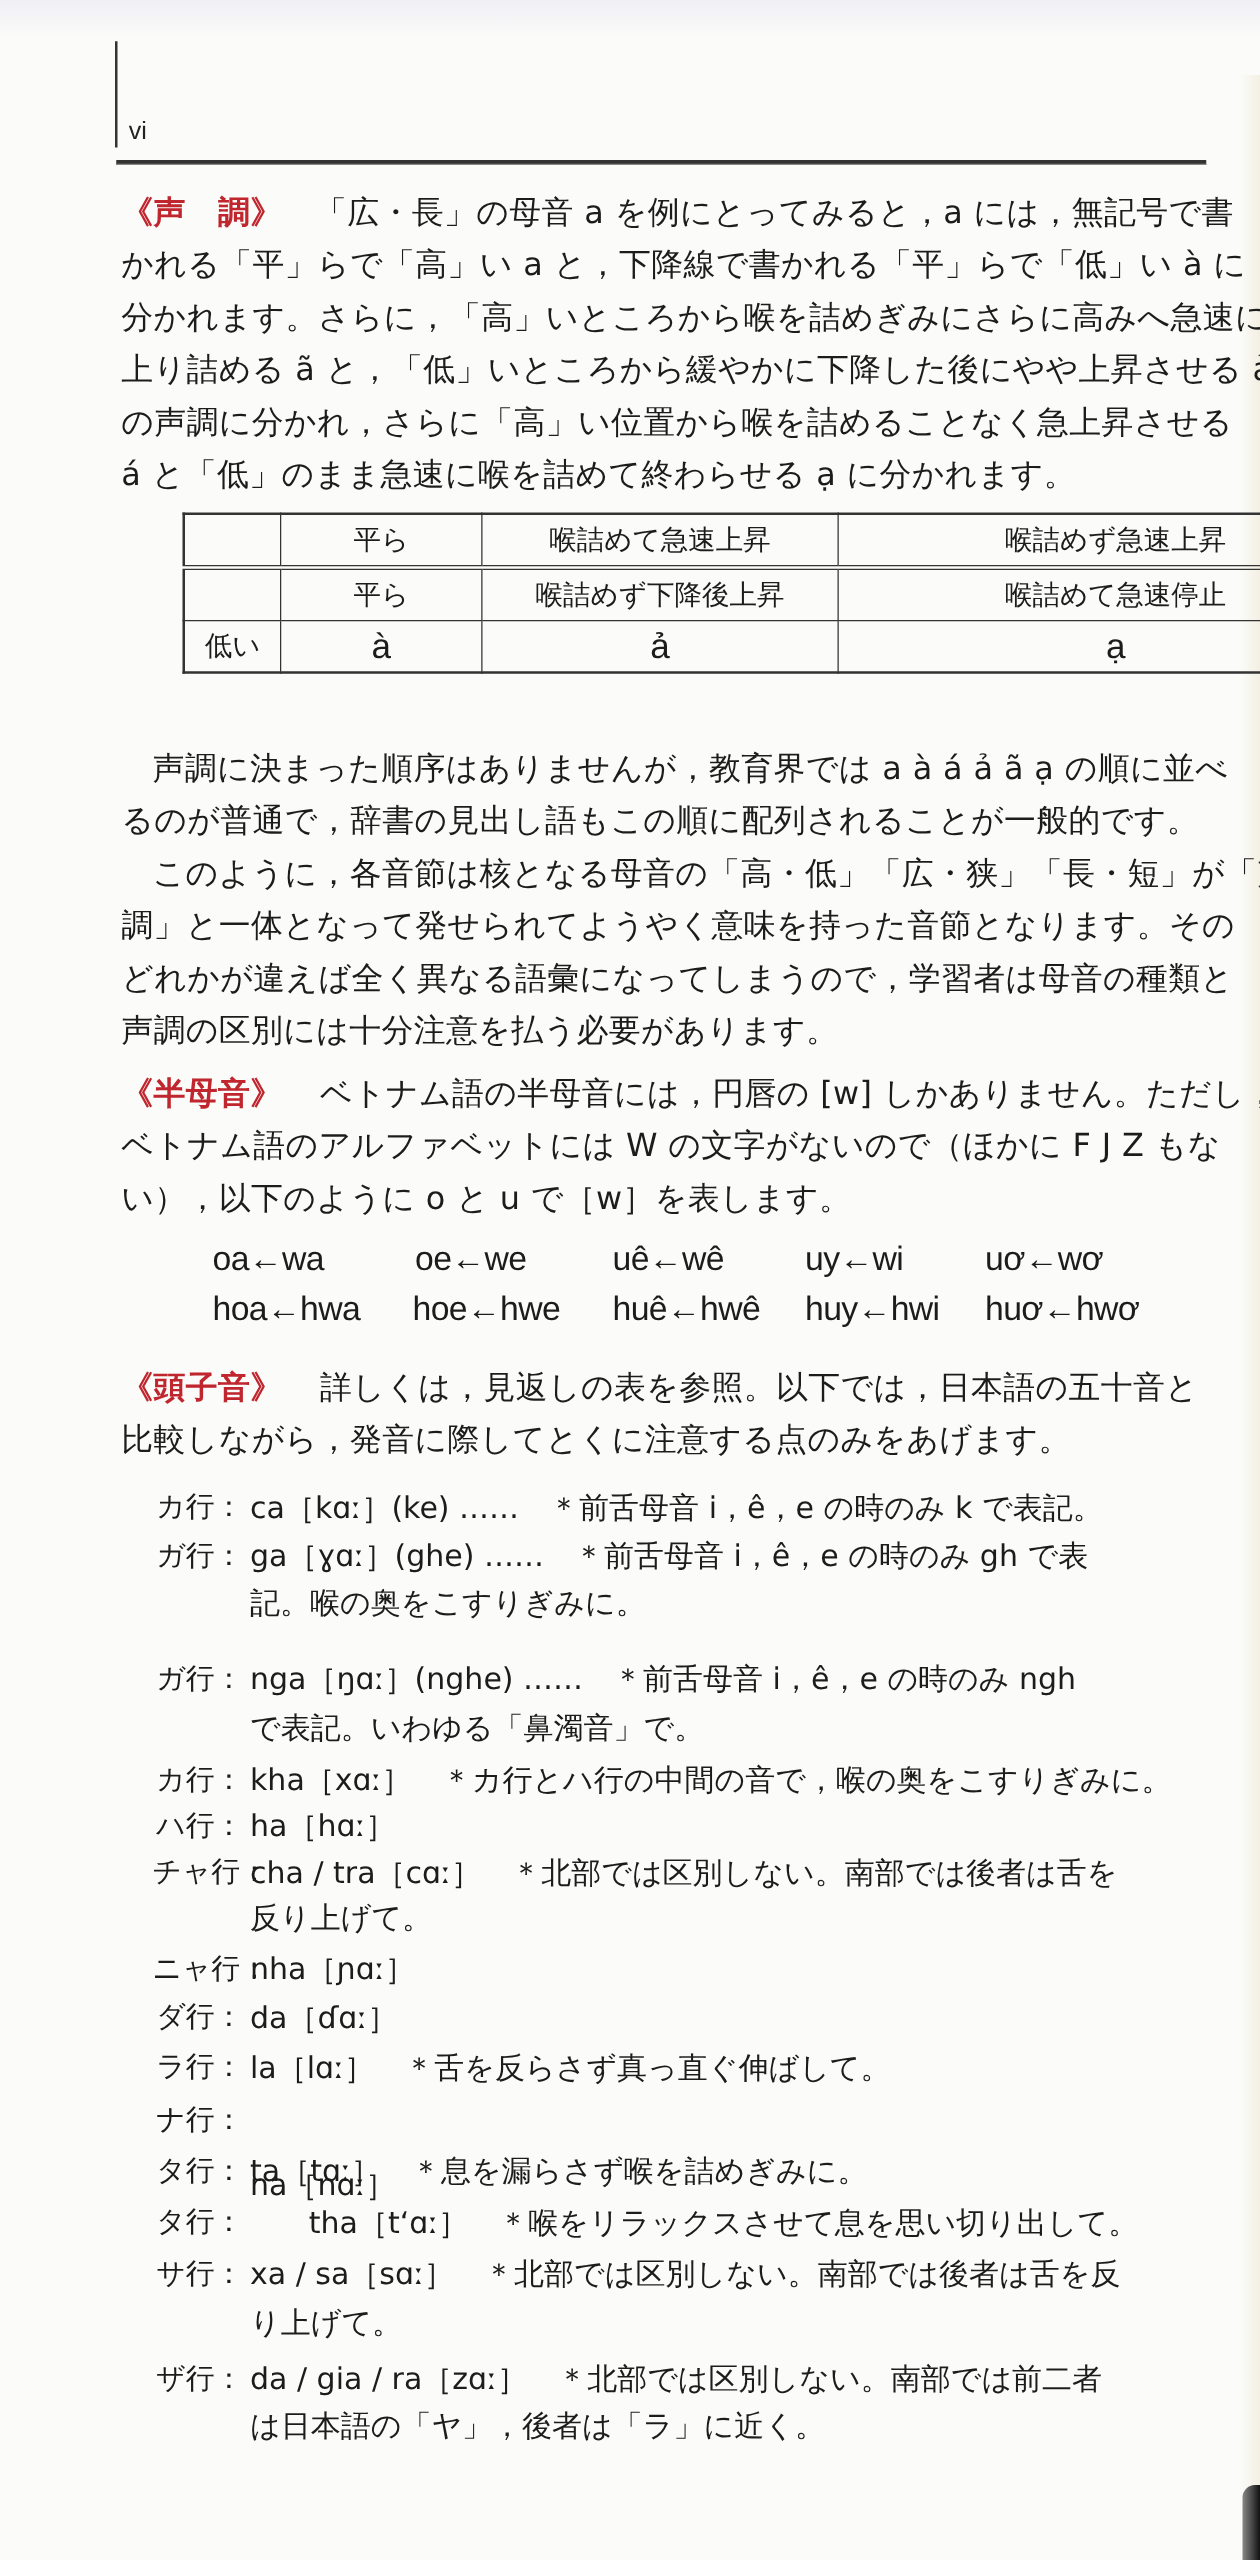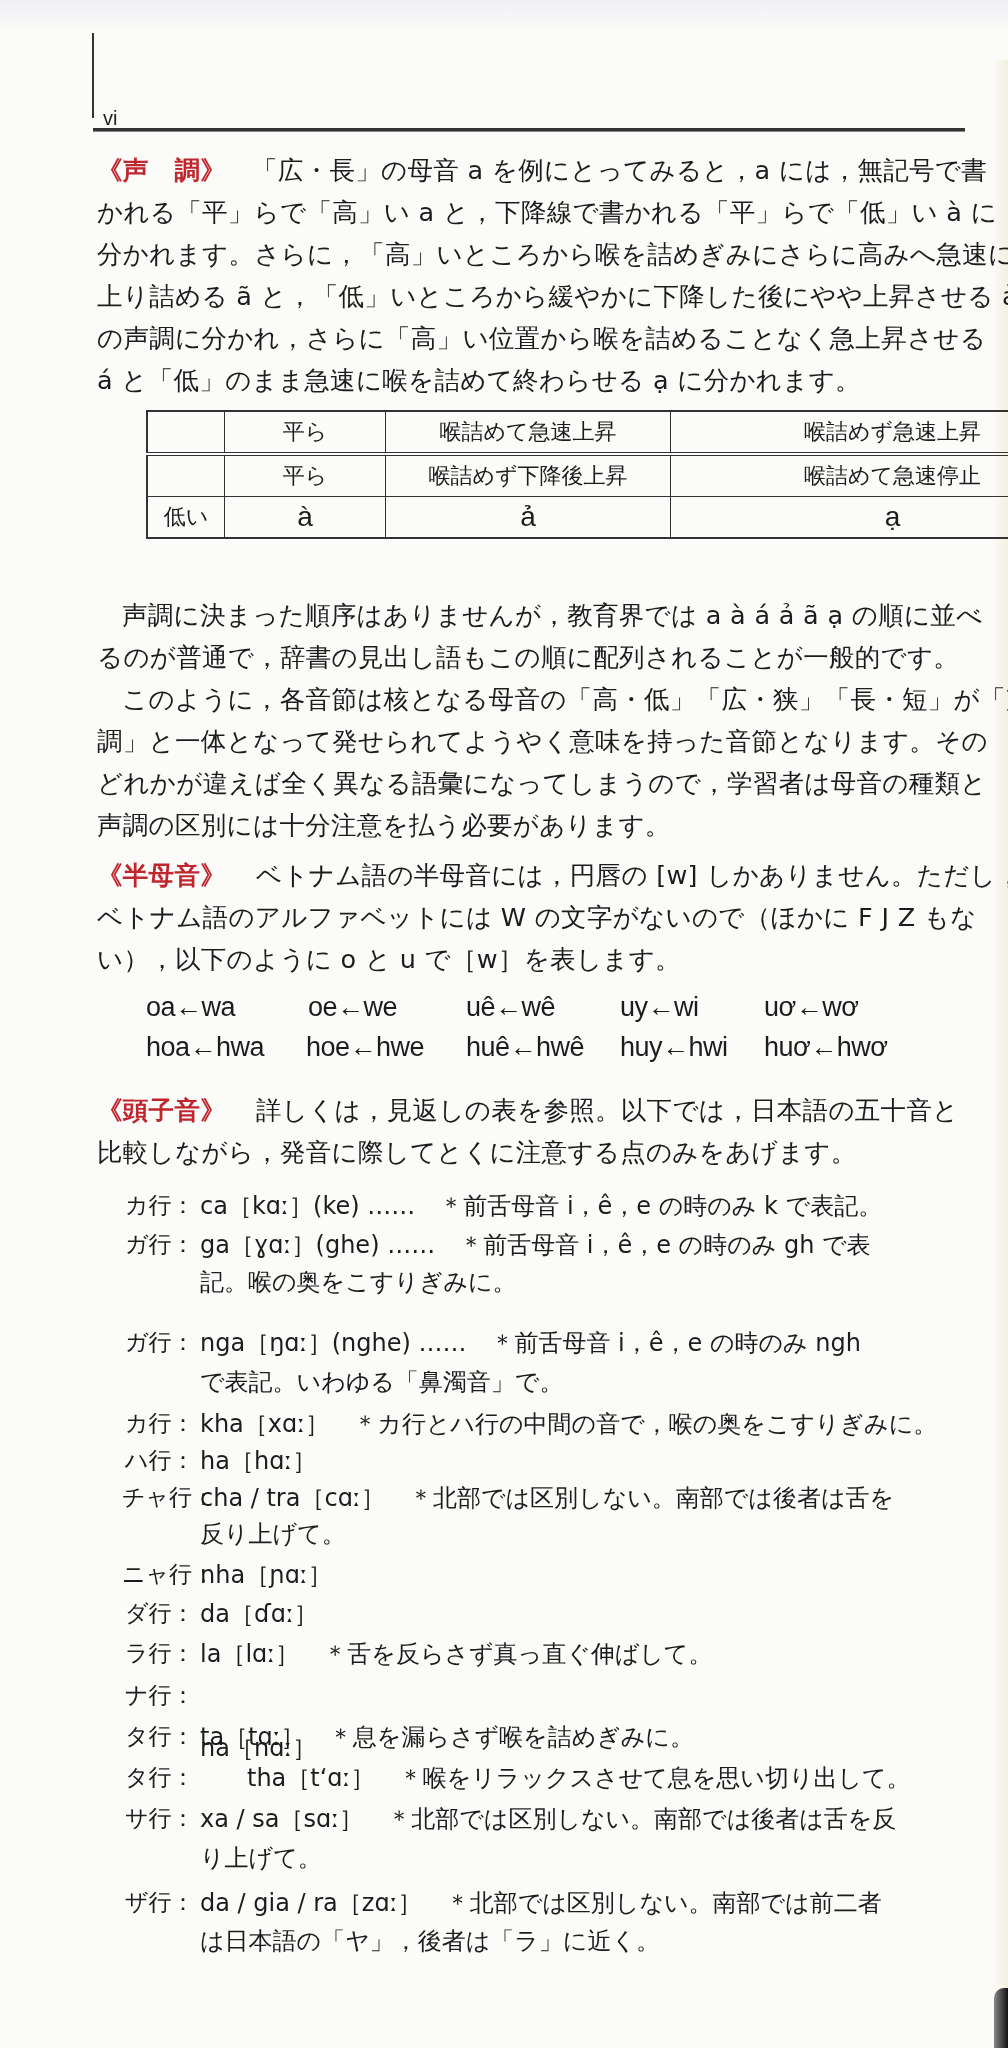--- a/index.html
+++ b/index.html
@@ -5,34 +5,34 @@
   html, body { margin:0; padding:0; }
   body { width:1008px; height:2048px; background:#fbfbf9; position:relative; overflow:hidden;
          font-family:"DejaVu Sans", sans-serif; color:#1c1c1c; }
   .page-edge-top { position:absolute; left:0; top:0; width:1008px; height:30px;
          background:linear-gradient(#f0eff4,#fbfbf9); }
   .page-edge-right { position:absolute; right:0; top:60px; width:16px; height:1988px;
          background:linear-gradient(90deg,#fbfbf9,#f3efe2); }
   .corner-shadow { position:absolute; right:0; bottom:0; width:14px; height:60px;
          background:linear-gradient(90deg,#888,#111); border-top-left-radius:10px; }
   .vline { position:absolute; left:92px; top:33px; width:2px; height:85px; background:#333; }
-  .pagenum { position:absolute; left:103px; top:107px; font-size:20px; font-family:"Liberation Sans", sans-serif; color:#222; }
+  .pagenum { position:absolute; left:103px; top:94px; font-size:20px; font-family:"Liberation Sans", sans-serif; color:#222; }
   .hrule { position:absolute; left:93px; top:128px; width:872px; height:3px; background:#333;
            border-bottom:1px solid #888; }
   .line { position:absolute; left:97px; font-size:25.5px; white-space:nowrap; line-height:34px; letter-spacing:0.3px; }
   .red { color:#c0262e; font-weight:bold; }
   .tbl { position:absolute; left:146px; top:410px; width:970px; border-collapse:collapse;
          font-size:22px; border:2px solid #333; }
   .tbl td { border:1.5px solid #333; text-align:center; height:40px; padding:0; }
   .tbl tr.dbl td { border-top:4px double #333; }
   .tbl td.lbl { width:76px; }
   .tbl td.c1 { width:160px; }
   .tbl td.c2 { width:284px; }
   .tbl .v { font-family:"Liberation Sans", sans-serif; font-size:28px; }
-  .semi { position:absolute; font-family:"Liberation Sans", sans-serif; font-size:27px; white-space:nowrap; letter-spacing:-0.5px; }
+  .semi { position:absolute; font-family:"Liberation Sans", sans-serif; font-size:27px; white-space:nowrap; letter-spacing:-0.5px;margin-left:24px; }
   .cons-label { position:absolute; left:125px; font-size:23px; white-space:nowrap; }
   .cons-body { position:absolute; left:200px; font-size:24px; white-space:nowrap; }
 </style>
 </head>
 <body>
 
 <div class="page-edge-top"></div>
 <div class="page-edge-right"></div>
 <div class="corner-shadow"></div>
 

